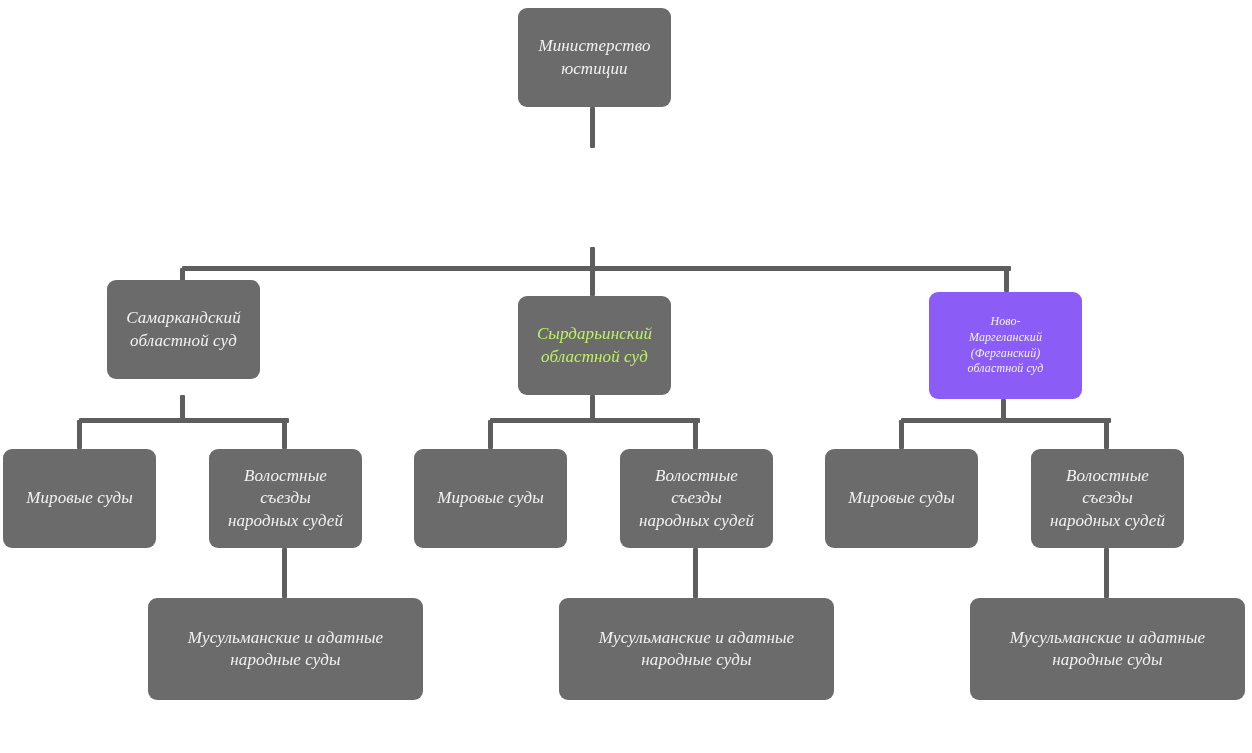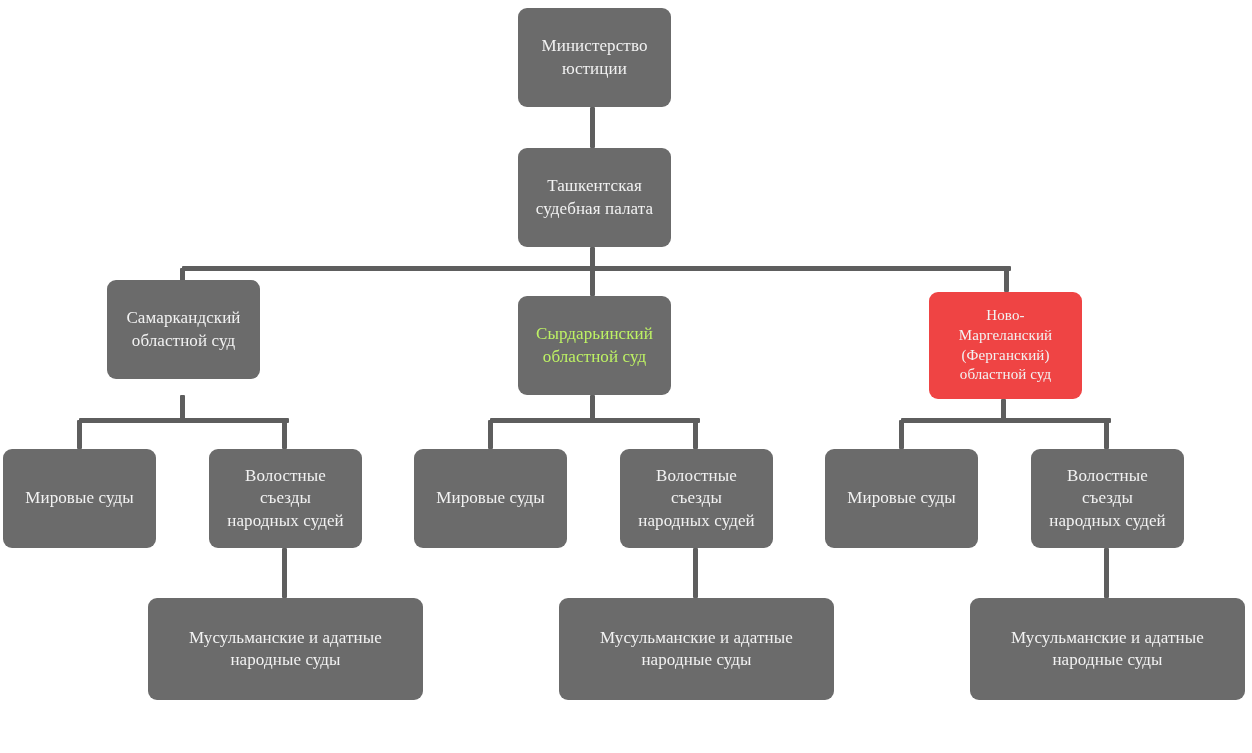--- a/index.html
+++ b/index.html
@@ -10,20 +10,21 @@
   }
   body {
     font-family: "Liberation Serif", "DejaVu Serif", serif;
   }
   #chart-canvas {
     position: relative;
     width: 1252px;
     height: 753px;
     background: #ffffff;
     overflow: hidden;
+    font-style: italic;
   }
   .node {
     position: absolute;
     box-sizing: border-box;
     background: #6b6b6b;
     border-radius: 9px;
     color: #f2f2f2;
     display: flex;
     align-items: center;
     justify-content: center;
@@ -69,33 +70,29 @@
     <div class="connector h" style="background: rgb(94, 94, 94); left: 901px; top: 420px; width: 210px; margin-top: -2px;"></div>
     <div class="connector v" style="background: rgb(94, 94, 94); left: 901px; top: 420px; height: 29px; margin-left: -2px;"></div>
     <div class="connector v" style="background: rgb(94, 94, 94); left: 1106px; top: 420px; height: 29px; margin-left: -2px;"></div>
     <div class="connector v" style="background: rgb(94, 94, 94); left: 284px; top: 548px; height: 50px; margin-left: -2px;"></div>
     <div class="connector v" style="background: rgb(94, 94, 94); left: 695px; top: 548px; height: 50px; margin-left: -2px;"></div>
     <div class="connector v" style="background: rgb(94, 94, 94); left: 1106px; top: 548px; height: 50px; margin-left: -2px;"></div>
     <div class="node" style="left: 518px; top: 8px; width: 153px; height: 99px; background: rgb(107, 107, 107); color: rgb(242, 242, 242); font-size: 17px;">
       <span class="node-label">Министерство
 юстиции</span>
     </div>
-    <div class="node" style="left: 518px; top: 148px; width: 153px; height: 99px; background: rgb(107, 107, 107); color: rgb(242, 242, 242); font-size: 17px;">
-      <span class="node-label">Ташкентская
-судебная палата</span>
-    </div>
     <div class="node" style="left: 107px; top: 280px; width: 153px; height: 99px; background: rgb(107, 107, 107); color: rgb(242, 242, 242); font-size: 17px;">
       <span class="node-label">Самаркандский
 областной суд</span>
     </div>
     <div class="node" style="left: 518px; top: 296px; width: 153px; height: 99px; background: rgb(107, 107, 107); color: #bef264; font-size: 17px;">
       <span class="node-label">Сырдарьинский
 областной суд</span>
     </div>
-    <div class="node" style="left: 929px; top: 292px; width: 153px; height: 107px; background: #ef4444; color: rgb(242, 242, 242); font-size: 15px;">
+    <div class="node" style="left: 929px; top: 292px; width: 153px; height: 107px; background: #8b5cf6; color: rgb(242, 242, 242); font-size: 12px;">
       <span class="node-label">Ново-
 Маргеланский
 (Ферганский)
 областной суд</span>
     </div>
     <div class="node" style="left: 3px; top: 449px; width: 153px; height: 99px; background: rgb(107, 107, 107); color: rgb(242, 242, 242); font-size: 17px;">
       <span class="node-label">Мировые суды</span>
     </div>
     <div class="node" style="left: 209px; top: 449px; width: 153px; height: 99px; background: rgb(107, 107, 107); color: rgb(242, 242, 242); font-size: 17px;">
       <span class="node-label">Волостные

